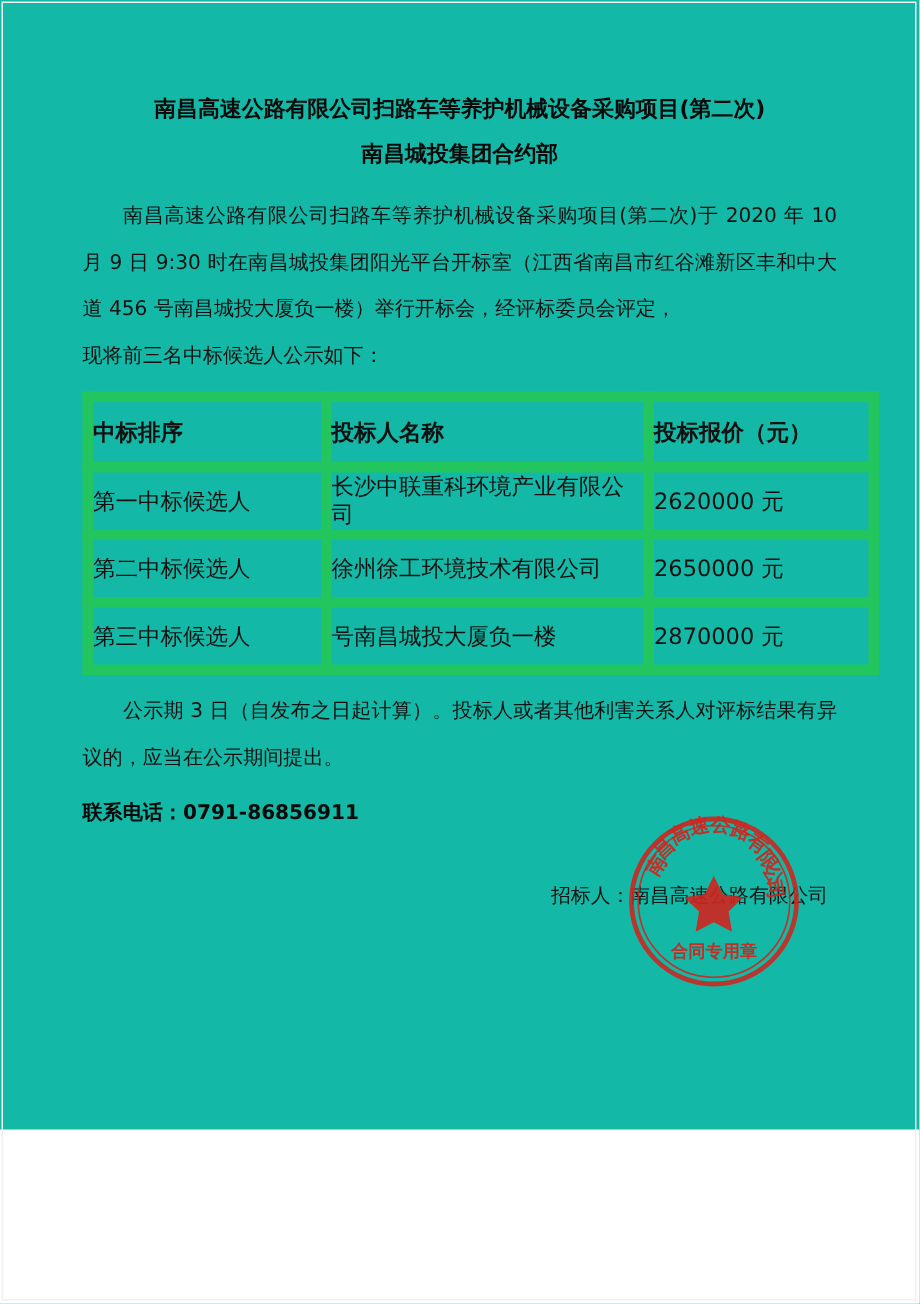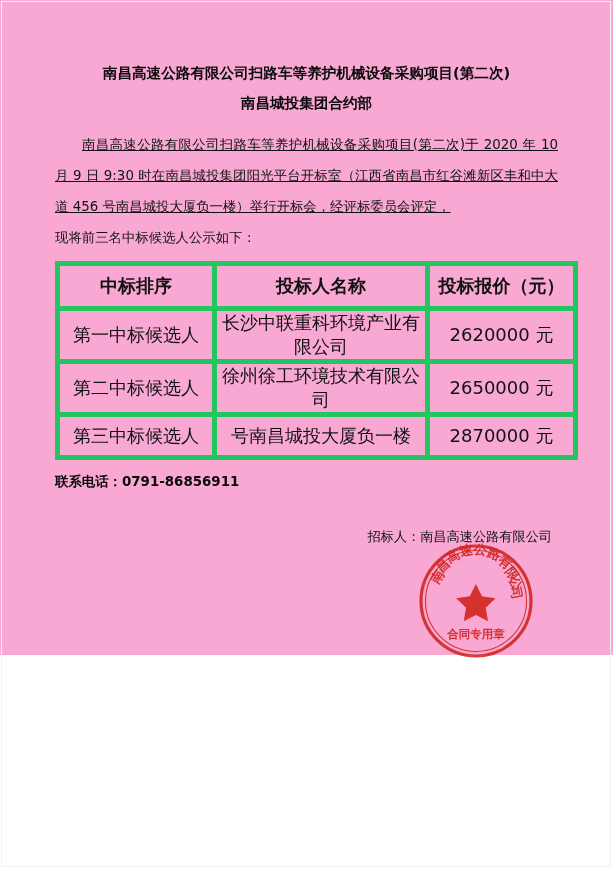--- a/index.html
+++ b/index.html
@@ -11,22 +11,22 @@
     width: 613px;
     height: 869px;
     position: relative;
     font-family: "DejaVu Sans", "Liberation Sans", sans-serif;
     overflow: hidden;
   }
   .page {
     position: absolute;
     left: 0; top: 0;
     width: 613px;
-    height: 655px;
-    background: #f9a8d4;
+    height: 753px;
+    background: #14b8a6;
   }
   
   .scan-edge {
     position: absolute;
     left: 1px; top: 1px;
     width: 610px; height: 866px;
     border: 1px solid #f0f0f0;
     box-sizing: border-box;
     pointer-events: none;
   }
@@ -55,34 +55,33 @@
   .body-text {
     margin-top: 11px;
     font-size: 13.4px;
     line-height: 31px;
     text-align: justify;
     text-justify: inter-ideograph;
     color: #111111;
   }
   .indent {
     text-indent: 27px;
-    text-decoration: underline;
   }
   table.bid-table {
     margin-top: 8px;
     border-collapse: collapse;
     width: 503px;
     table-layout: fixed;
   }
   table.bid-table td, table.bid-table th {
-    border: 5px solid #22c55e;
+    border: 7px solid #22c55e;
     height: 38px;
-    font-size: 18px;
+    font-size: 15px;
     font-weight: normal;
-    text-align: center;
+    text-align: left;
     vertical-align: middle;
     color: #111111;
     padding: 0;
   }
   table.bid-table th {
     font-weight: bold;
     height: 40px;
   }
   .col-rank { width: 152px; }
   .col-name { width: 208px; }
@@ -171,20 +170,21 @@
           <td>2650000 元</td>
         </tr>
         <tr>
           <td>第三中标候选人</td>
           <td>号南昌城投大厦负一楼</td>
           <td>2870000 元</td>
         </tr>
       </tbody>
     </table>
 
+    <div class="after-table indent">公示期 3 日（自发布之日起计算）。投标人或者其他利害关系人对评标结果有异议的，应当在公示期间提出。</div>
 
     <div class="phone">联系电话：0791-86856911</div>
 
     <div class="signature">
       <div class="sig-line">招标人：南昌高速公路有限公司</div>
     </div>
 
   </div>
 
   <div class="seal">

